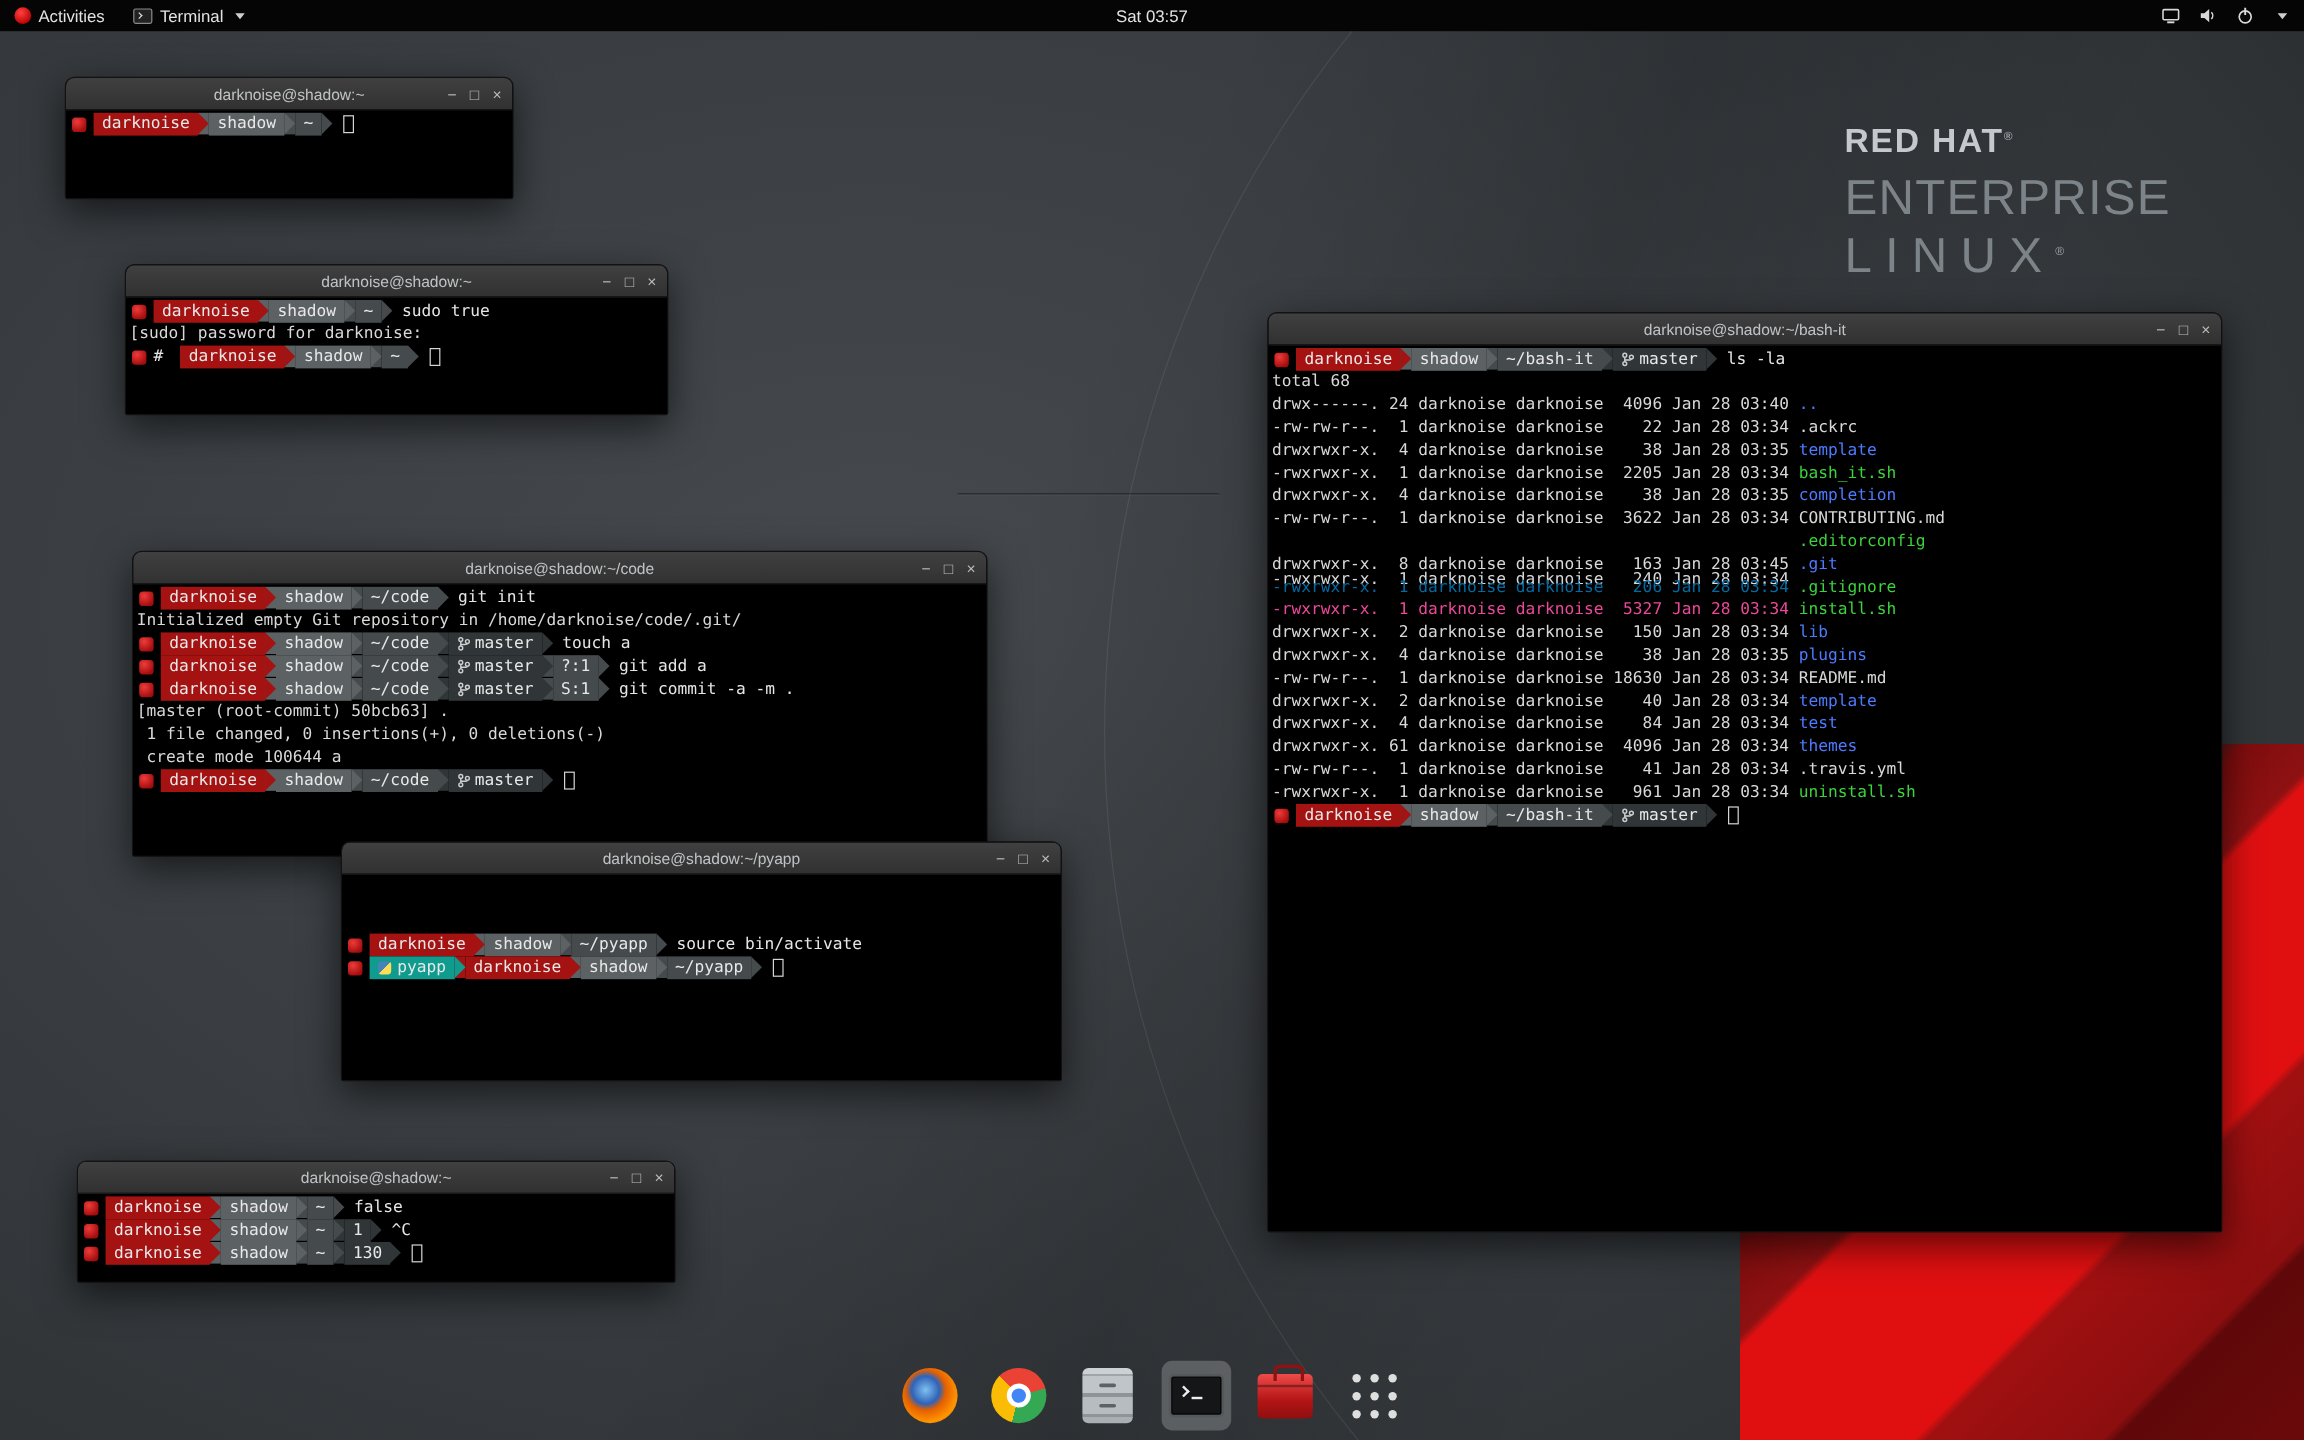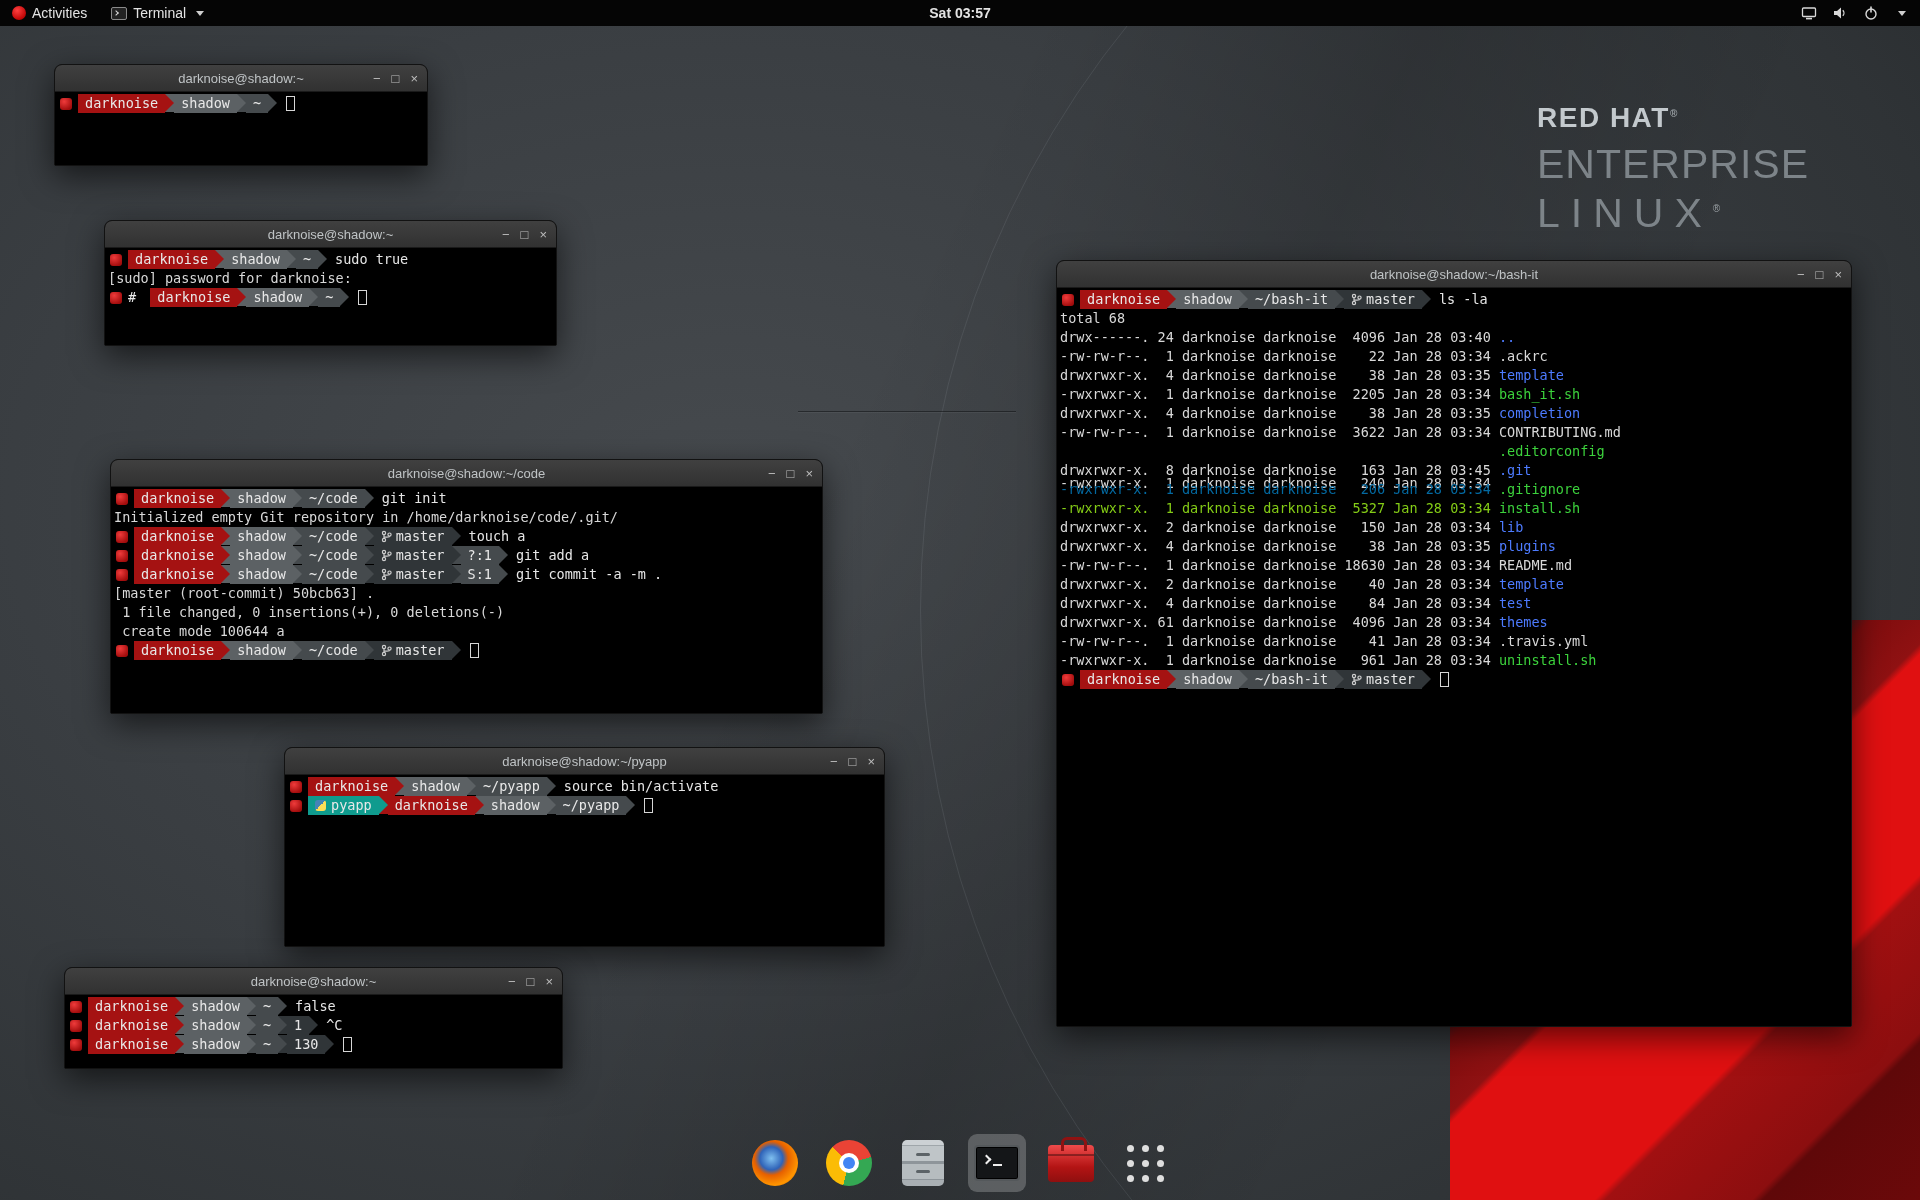--- a/index.html
+++ b/index.html
@@ -29,21 +29,21 @@
   .topbar { position:absolute; top:0; left:0; right:0; height:26px; background:#050505;
     color:#e3e3e3; font-size:14px; display:flex; align-items:center; z-index:50; }
   .tb-item { display:flex; align-items:center; gap:6px; height:26px; padding:0 12px; cursor:default; }
   .rh-icon { width:14px; height:14px; border-radius:50%;
     background: radial-gradient(circle at 38% 32%, #ff4040, #c00606 70%, #8d0404); }
   .term-ic { width:16px; height:13px; background:#222; border:1px solid #8a8a8a; border-radius:2px; position:relative; }
   .term-ic::before { content:""; position:absolute; left:2px; top:3px; width:3px; height:3px;
     border-right:1.5px solid #ddd; border-bottom:1.5px solid #ddd; transform:rotate(-45deg); }
   .caret { width:0; height:0; border-left:4px solid transparent; border-right:4px solid transparent;
     border-top:5px solid #cfcfcf; margin-left:4px; }
-  .tb-clock { position:absolute; left:50%; transform:translateX(-50%); font-weight:bold; font-size:14px; }
+  .tb-clock { position:absolute; left:50%; transform:translateX(-50%); font-weight:normal; font-size:14px; }
   .tb-right { margin-left:auto; display:flex; align-items:center; gap:15px; padding-right:14px; }
   .tb-right svg { display:block; }
 
   
   #windows { position:absolute; inset:0; z-index:20; }
   .window { position:absolute; display:flex; flex-direction:column; background:#000;
     border:1px solid #121212; border-radius:8px 8px 2px 2px; overflow:hidden;
     box-shadow:0 10px 32px rgba(0,0,0,.6); }
   .titlebar { height:27px; flex:none; background:linear-gradient(#404040,#313131);
     border-bottom:1px solid #1a1a1a; position:relative; display:flex; align-items:center;
@@ -188,21 +188,21 @@
         <div class="tline"><span class="distro"></span><span class="seg" style="background-color: rgb(165, 18, 18);">darknoise</span><span class="sep" style="border-left-color: rgb(165, 18, 18); background-color: rgb(92, 97, 100);"></span><span class="seg" style="background-color: rgb(92, 97, 100);">shadow</span><span class="sep" style="border-left-color: rgb(92, 97, 100); background-color: rgb(69, 74, 77);"></span><span class="seg" style="background-color: rgb(69, 74, 77);">~/code</span><span class="sep" style="border-left-color: rgb(69, 74, 77); background-color: rgb(48, 53, 56);"></span><span class="seg" style="background-color: rgb(48, 53, 56);"><span class="gbr"><svg width="11" height="13" viewBox="0 0 11 13">
                 <g stroke="#cfcfcf" stroke-width="1.2" fill="none">
                   <circle cx="3" cy="3" r="1.6"></circle>
                   <circle cx="3" cy="10" r="1.6"></circle>
                   <circle cx="8.5" cy="4.6" r="1.6"></circle>
                   <path d="M3 4.6 L3 8.4 M3.2 7 C5.5 7 8.5 7.4 8.5 6.2"></path>
                 </g>
               </svg></span>master</span><span class="sep" style="border-left-color: rgb(48, 53, 56); background-color: transparent;"></span><span class="cursor"></span></div>
       </div>
     </div>
-    <div class="window" style="left: 284px; top: 747px; width: 601px; height: 200px;">
+    <div class="window" style="left: 284px; top: 701px; width: 601px; height: 200px; gap: 47px;">
       <div class="titlebar">
         <span class="wtitle">darknoise@shadow:~/pyapp</span>
         <span class="winbtns">
           <span class="winbtn">−</span>
           <span class="winbtn">□</span>
           <span class="winbtn">×</span>
         </span>
       </div>
       <div class="term">
         <div class="tline"><span class="distro"></span><span class="seg" style="background-color: rgb(165, 18, 18);">darknoise</span><span class="sep" style="border-left-color: rgb(165, 18, 18); background-color: rgb(92, 97, 100);"></span><span class="seg" style="background-color: rgb(92, 97, 100);">shadow</span><span class="sep" style="border-left-color: rgb(92, 97, 100); background-color: rgb(69, 74, 77);"></span><span class="seg" style="background-color: rgb(69, 74, 77);">~/pyapp</span><span class="sep" style="border-left-color: rgb(69, 74, 77); background-color: transparent;"></span><span class="cmd">source bin/activate</span></div>
@@ -245,21 +245,21 @@
         <div class="tline oline"><span style="color: rgb(216, 216, 216);">total 68</span></div>
         <div class="tline oline"><span style="color: rgb(216, 216, 216);">drwx------. 24 darknoise darknoise  4096 Jan 28 03:40 </span><span style="color: rgb(77, 123, 255);">..</span></div>
         <div class="tline oline"><span style="color: rgb(216, 216, 216);">-rw-rw-r--.  1 darknoise darknoise    22 Jan 28 03:34 </span><span style="color: rgb(216, 216, 216);">.ackrc</span></div>
         <div class="tline oline"><span style="color: rgb(216, 216, 216);">drwxrwxr-x.  4 darknoise darknoise    38 Jan 28 03:35 </span><span style="color: rgb(77, 123, 255);">template</span></div>
         <div class="tline oline"><span style="color: rgb(216, 216, 216);">-rwxrwxr-x.  1 darknoise darknoise  2205 Jan 28 03:34 </span><span style="color: rgb(60, 210, 60);">bash_it.sh</span></div>
         <div class="tline oline"><span style="color: rgb(216, 216, 216);">drwxrwxr-x.  4 darknoise darknoise    38 Jan 28 03:35 </span><span style="color: rgb(77, 123, 255);">completion</span></div>
         <div class="tline oline"><span style="color: rgb(216, 216, 216);">-rw-rw-r--.  1 darknoise darknoise  3622 Jan 28 03:34 </span><span style="color: rgb(216, 216, 216);">CONTRIBUTING.md</span></div>
         <div class="tline oline"><span style="color: rgb(216, 216, 216); margin-top: 32px;">-rwxrwxr-x.  1 darknoise darknoise   240 Jan 28 03:34 </span><span style="color: rgb(60, 210, 60);">.editorconfig</span></div>
         <div class="tline oline"><span style="color: rgb(216, 216, 216);">drwxrwxr-x.  8 darknoise darknoise   163 Jan 28 03:45 </span><span style="color: rgb(77, 123, 255);">.git</span></div>
         <div class="tline oline"><span style="color: #0369a1;">-rwxrwxr-x.  1 darknoise darknoise   206 Jan 28 03:34 </span><span style="color: rgb(60, 210, 60);">.gitignore</span></div>
-        <div class="tline oline"><span style="color: #84cc16; text-align: right;">-rwxrwxr-x.  1 darknoise darknoise  5327 Jan 28 03:34 </span><span style="color: rgb(60, 210, 60);">install.sh</span></div>
+        <div class="tline oline"><span style="color: #ec4899; text-align: right;">-rwxrwxr-x.  1 darknoise darknoise  5327 Jan 28 03:34 </span><span style="color: rgb(60, 210, 60);">install.sh</span></div>
         <div class="tline oline"><span style="color: rgb(216, 216, 216);">drwxrwxr-x.  2 darknoise darknoise   150 Jan 28 03:34 </span><span style="color: rgb(77, 123, 255);">lib</span></div>
         <div class="tline oline"><span style="color: rgb(216, 216, 216);">drwxrwxr-x.  4 darknoise darknoise    38 Jan 28 03:35 </span><span style="color: rgb(77, 123, 255);">plugins</span></div>
         <div class="tline oline"><span style="color: rgb(216, 216, 216);">-rw-rw-r--.  1 darknoise darknoise 18630 Jan 28 03:34 </span><span style="color: rgb(216, 216, 216);">README.md</span></div>
         <div class="tline oline"><span style="color: rgb(216, 216, 216);">drwxrwxr-x.  2 darknoise darknoise    40 Jan 28 03:34 </span><span style="color: rgb(77, 123, 255);">template</span></div>
         <div class="tline oline"><span style="color: rgb(216, 216, 216);">drwxrwxr-x.  4 darknoise darknoise    84 Jan 28 03:34 </span><span style="color: rgb(77, 123, 255);">test</span></div>
         <div class="tline oline"><span style="color: rgb(216, 216, 216);">drwxrwxr-x. 61 darknoise darknoise  4096 Jan 28 03:34 </span><span style="color: rgb(77, 123, 255);">themes</span></div>
         <div class="tline oline"><span style="color: rgb(216, 216, 216);">-rw-rw-r--.  1 darknoise darknoise    41 Jan 28 03:34 </span><span style="color: rgb(216, 216, 216);">.travis.yml</span></div>
         <div class="tline oline"><span style="color: rgb(216, 216, 216);">-rwxrwxr-x.  1 darknoise darknoise   961 Jan 28 03:34 </span><span style="color: rgb(60, 210, 60);">uninstall.sh</span></div>
         <div class="tline"><span class="distro"></span><span class="seg" style="background-color: rgb(165, 18, 18);">darknoise</span><span class="sep" style="border-left-color: rgb(165, 18, 18); background-color: rgb(92, 97, 100);"></span><span class="seg" style="background-color: rgb(92, 97, 100);">shadow</span><span class="sep" style="border-left-color: rgb(92, 97, 100); background-color: rgb(69, 74, 77);"></span><span class="seg" style="background-color: rgb(69, 74, 77);">~/bash-it</span><span class="sep" style="border-left-color: rgb(69, 74, 77); background-color: rgb(48, 53, 56);"></span><span class="seg" style="background-color: rgb(48, 53, 56);"><span class="gbr"><svg width="11" height="13" viewBox="0 0 11 13">
                 <g stroke="#cfcfcf" stroke-width="1.2" fill="none">

